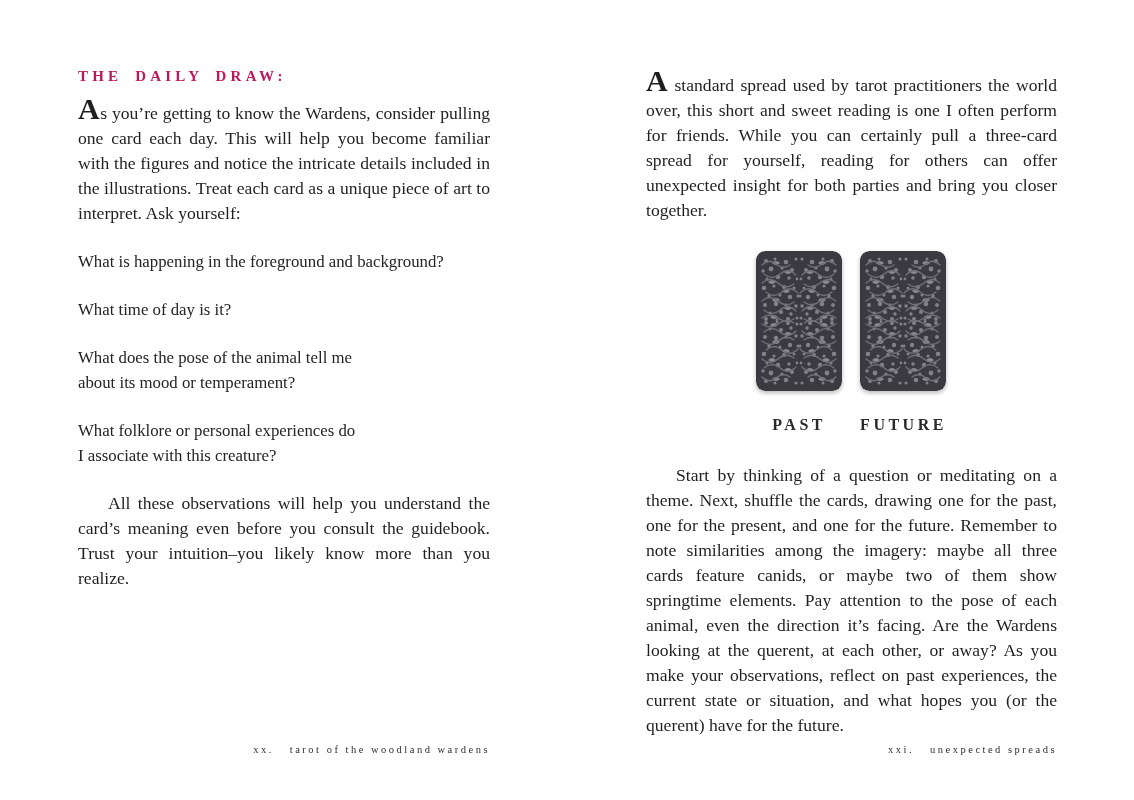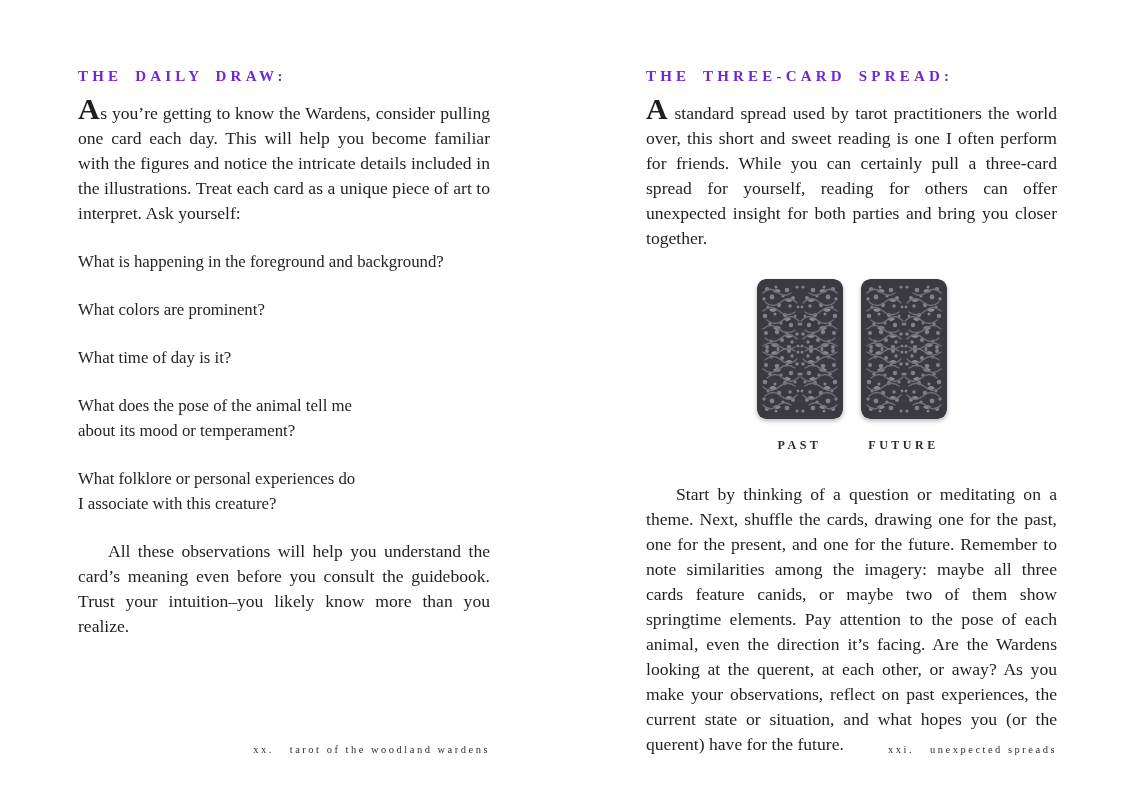--- a/index.html
+++ b/index.html
@@ -11,21 +11,21 @@
   .book {
     position: relative; width: 1134px; height: 800px;
     background: #ffffff; color: #1f1f1f;
   }
   .col { position: absolute; top: 68px; }
   .col-left  { left: 78px;  width: 412px; }
   .col-right { left: 646px; width: 411px; }
 
   .section-heading {
     font-size: 15px; font-weight: bold; letter-spacing: 4.2px;
-    word-spacing: 5px; margin: 0 0 11px 0; color: #6d28d9;
+    word-spacing: 5px; margin: 0 0 11px 0; color: #be185d;
   }
   p.body {
     font-size: 17.6px; line-height: 25px; text-align: justify;
     margin: 0; color: #1f1f1f; font-family: Liberation Serif, serif;
   }
   .initial {
     font-size: 30px; font-weight: bold; line-height: 25px;
     letter-spacing: 0.5px;
   }
   .questions { margin-top: 23px; }
@@ -39,21 +39,21 @@
 
   .cards-row {
     display: flex; justify-content: center; gap: 18px; margin-top: 28px;
   }
   .card-slot { text-align: center; }
   .card-back {
     display: block; width: 86px; height: 140px; border-radius: 9px;
     box-shadow: 0 2px 4px rgba(0,0,0,0.28);
   }
   .card-label {
-    margin-top: 19px; font-size: 12px; font-weight: bold;
+    margin-top: 25px; font-size: 16px; font-weight: bold;
     letter-spacing: 3.5px; color: #2a2a2a;
   }
 
   .footer {
     position: absolute; top: 744px; font-size: 10.5px;
     letter-spacing: 2.5px; color: #2e2e2e; text-align: right;
   }
   .footer-left  { left: 78px;  width: 412px; }
   .footer-right { left: 646px; width: 411px; }
   .footer .pagenum { margin-right: 16px; }
@@ -127,32 +127,30 @@
   </defs>
 </svg>
 
 <div class="book">
 
   <div class="col col-left">
     <h2 class="section-heading">THE DAILY DRAW:</h2>
     <p class="body"><span class="initial">A</span><span>s you’re getting to know the Wardens, consider pulling one card each day. This will help you become familiar with the figures and notice the intricate details included in the illustrations. Treat each card as a unique piece of art to interpret. Ask yourself:</span></p>
     <div class="questions">
       <div class="question">What is happening in the foreground and background?</div>
-      <div class="question">What colors are prominent?</div>
       <div class="question">What time of day is it?</div>
       <div class="question">What does the pose of the animal tell me
 about its mood or temperament?</div>
       <div class="question">What folklore or personal experiences do
 I associate with this creature?</div>
     </div>
     <p class="body closing">All these observations will help you understand the card’s meaning even before you consult the guidebook. Trust your intuition–you likely know more than you realize.</p>
   </div>
 
   <div class="col col-right">
-    <h2 class="section-heading">THE THREE-CARD SPREAD:</h2>
     <p class="body"><span class="initial">A</span><span> standard spread used by tarot practitioners the world over, this short and sweet reading is one I often perform for friends. While you can certainly pull a three-card spread for yourself, reading for others can offer unexpected insight for both parties and bring you closer together.</span></p>
 
     <div class="cards-row">
       <div class="card-slot">
         <svg class="card-back">
             <use href="#cardback"></use>
           </svg>
         <div class="card-label">PAST</div>
       </div>
       <div class="card-slot">

